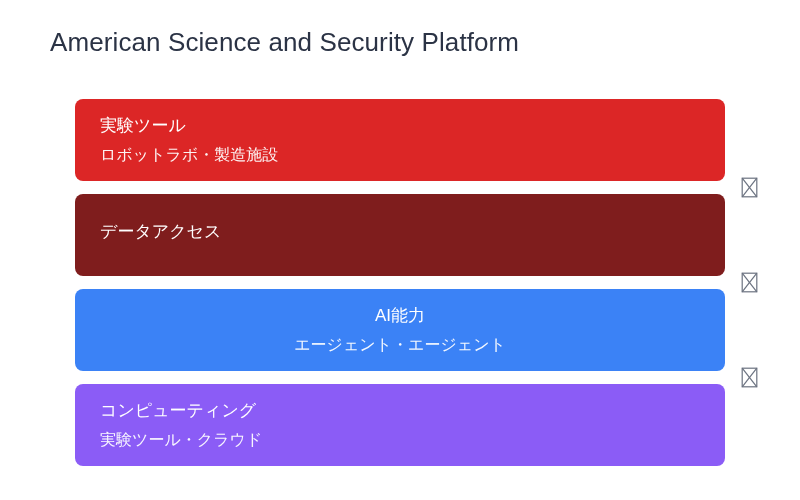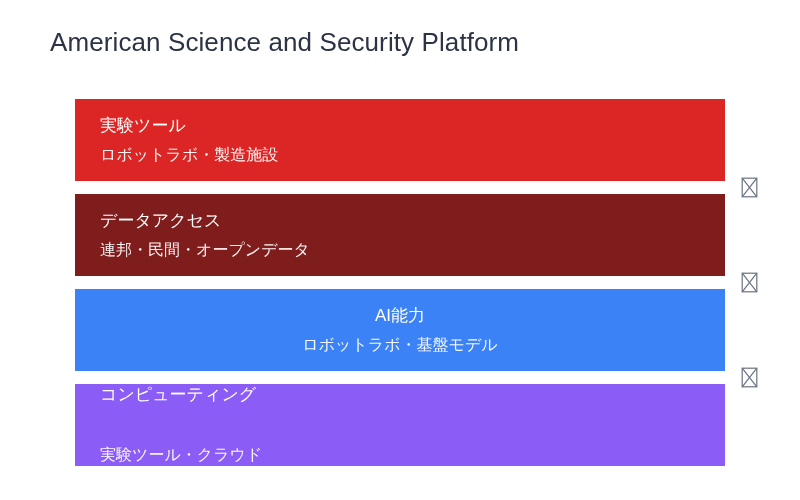--- a/index.html
+++ b/index.html
@@ -38,29 +38,29 @@
     position: absolute;
     left: 75px;
     top: 99px;
     width: 650px;
   }
 
   .bar {
     position: relative;
     width: 650px;
     height: 82px;
-    border-radius: 0;
+    border-radius: 8px;
     margin-bottom: 13px;
     box-sizing: border-box;
     padding: 0 25px;
     display: flex;
     flex-direction: column;
     justify-content: center;
   }
-  .bar:last-child { margin-bottom: 0; justify-content: space-between; }
+  .bar:last-child { margin-bottom: 0; }
 
   .bar-title {
     font-size: 17px;
     font-weight: 400;
     color: #ffffff;
     line-height: 1.35;
     margin-bottom: 6px;
     white-space: nowrap;
   }
 
@@ -108,26 +108,25 @@
 
   <div class="stack">
 
     <div class="bar" style="background: rgb(220, 38, 38);">
       <div class="bar-title">実験ツール</div>
       <div class="bar-subtitle">ロボットラボ・製造施設</div>
     </div>
 
     <div class="bar" style="background: #7f1d1d;">
       <div class="bar-title">データアクセス</div>
-      <div class="bar-subtitle">連邦・民間・オープンデータ</div>
     </div>
 
     <div class="bar" style="background: rgb(59, 130, 246); text-align: center;">
       <div class="bar-title">AI能力</div>
-      <div class="bar-subtitle">ロボットラボ・基盤モデル</div>
+      <div class="bar-subtitle">エージェント・エージェント</div>
     </div>
 
     <div class="bar" style="background: rgb(139, 92, 246);">
       <div class="bar-title">コンピューティング</div>
       <div class="bar-subtitle">実験ツール・クラウド</div>
     </div>
 
   </div>
 
   <div class="connector-col">

